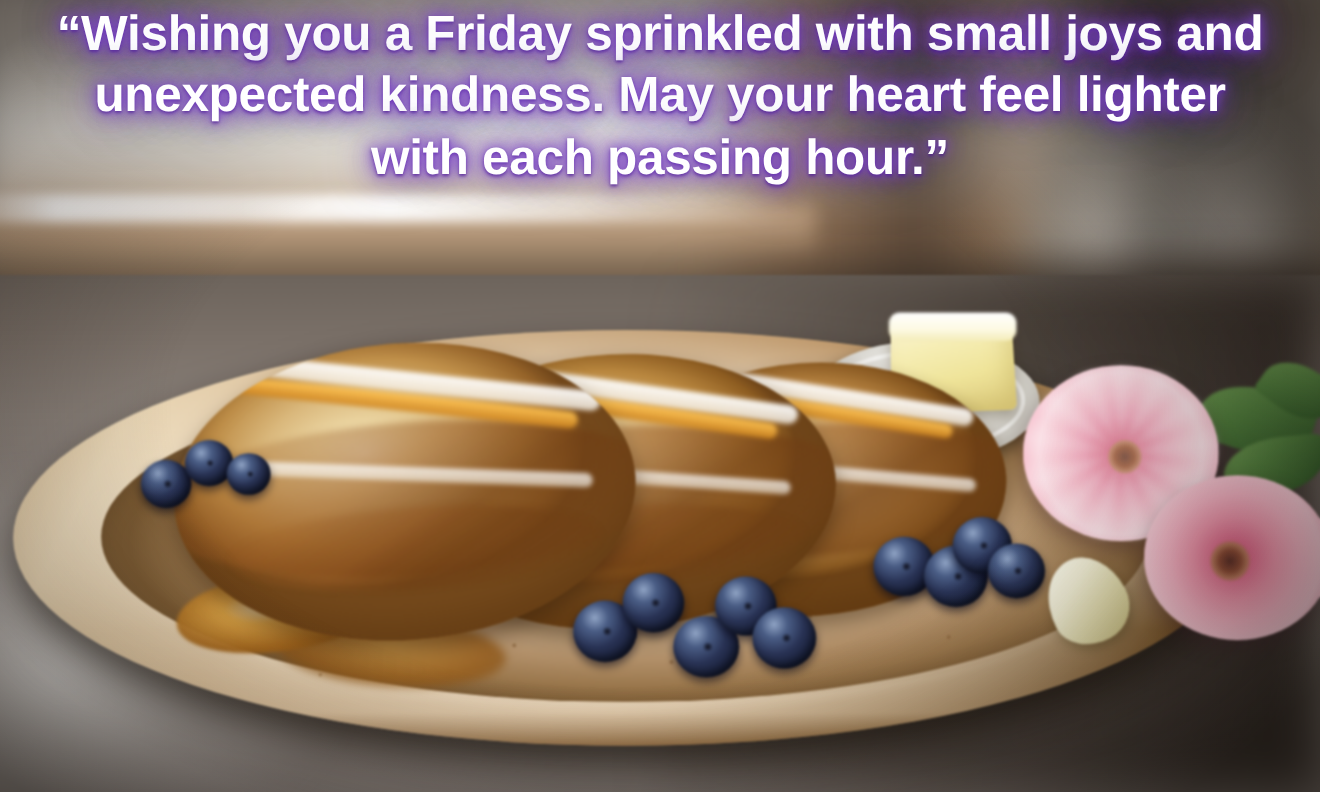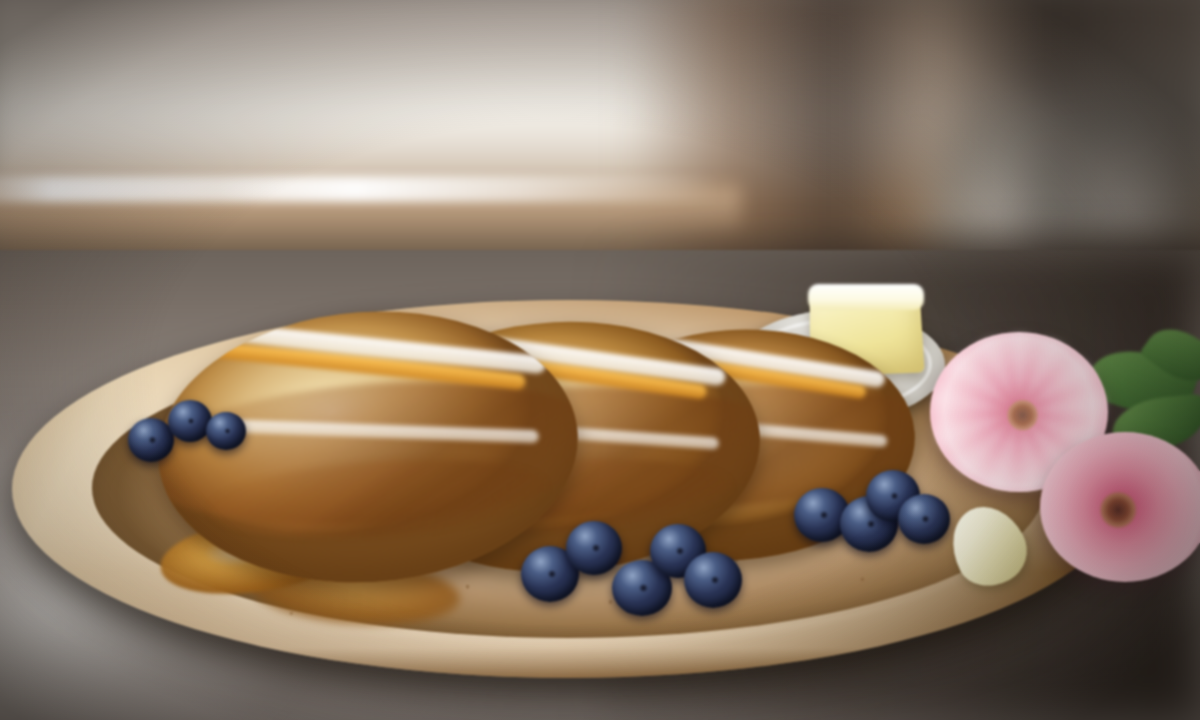--- a/index.html
+++ b/index.html
@@ -428,14 +428,17 @@
   <div class="leaf" style="left:1146px; top:332px; width:70px; height:46px; transform:rotate(36deg);"></div>
 
   <div class="layer" id="flowerA"></div>
   <div class="layer" id="flowerA-ruffle"></div>
   <div class="layer" id="flowerB"></div>
   <div class="layer" id="bud"></div>
 
   <div class="layer" id="soft"></div>
   <div class="layer" id="vignette"></div>
 
+  <div id="quote">“Wishing you a Friday sprinkled with small joys and
+unexpected kindness. May your heart feel lighter
+with each passing hour.”</div>
 
 </div>
 
 </body></html>

